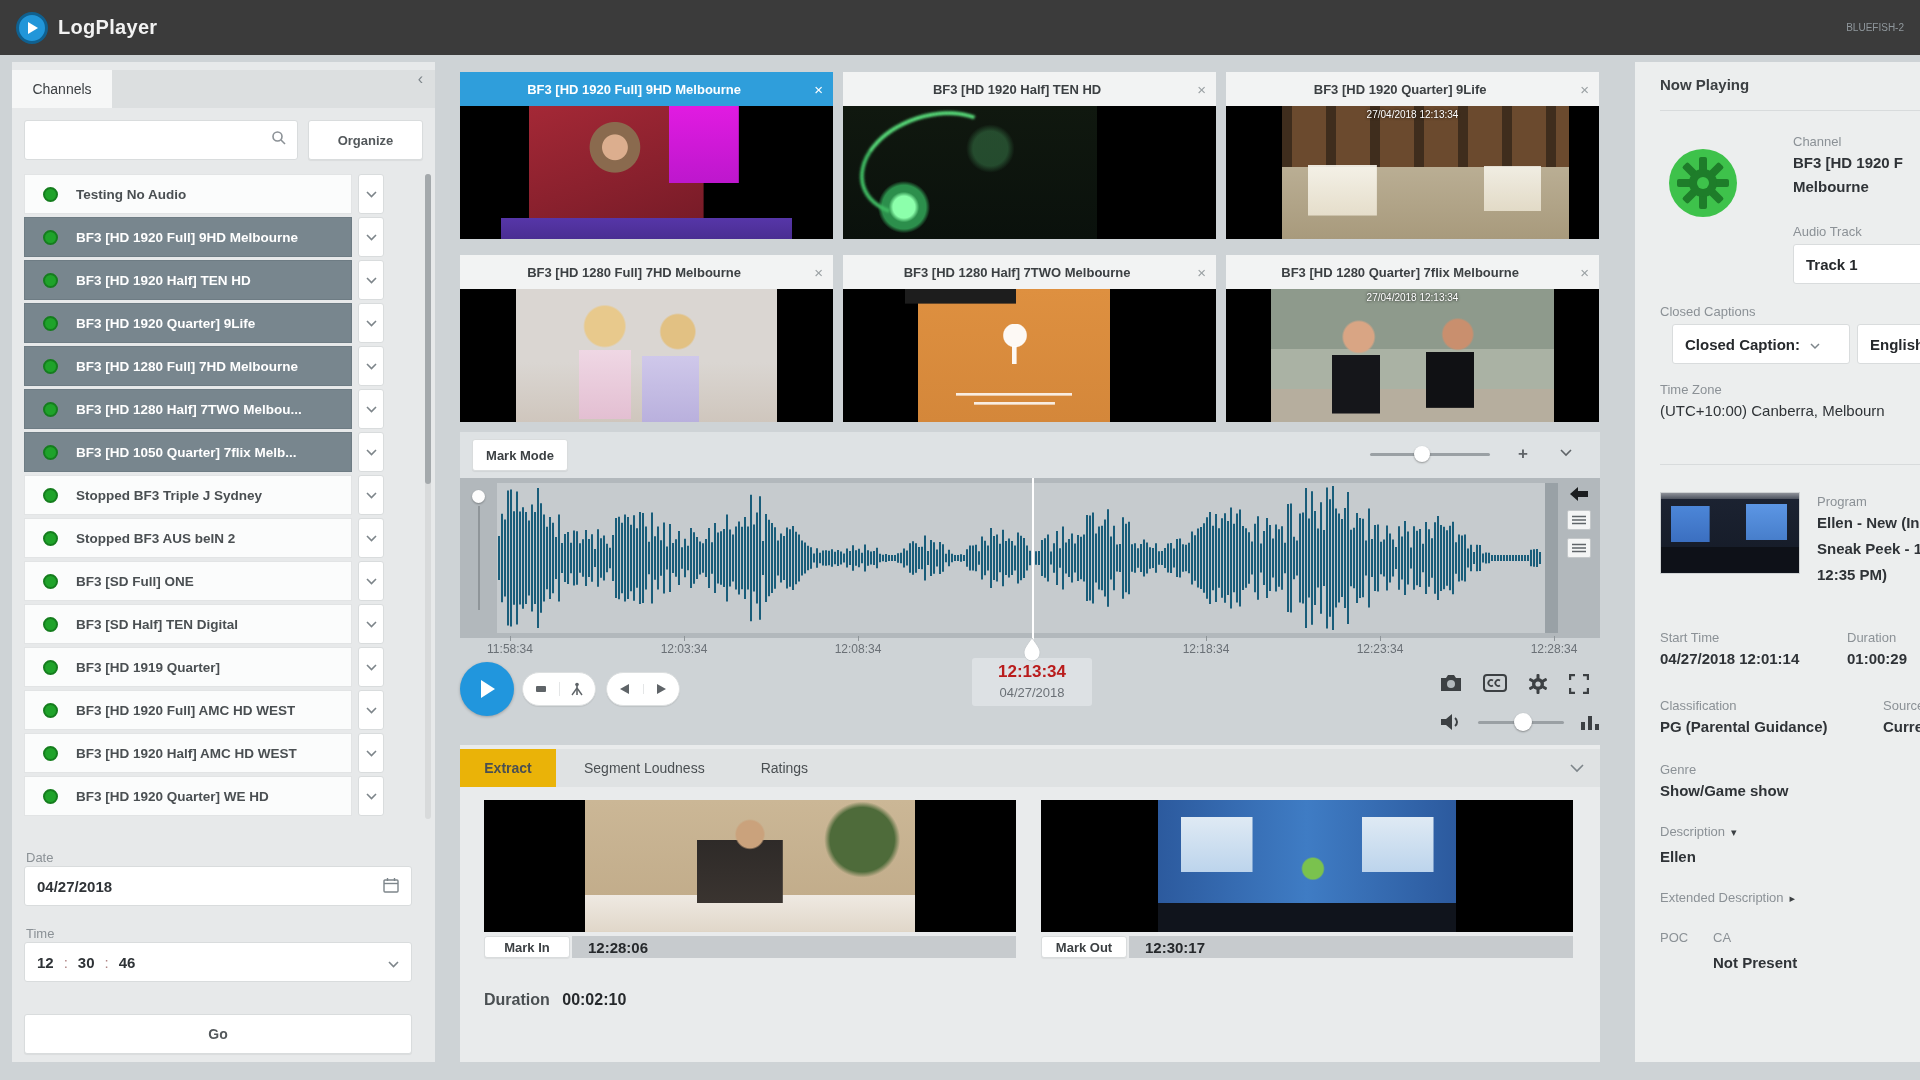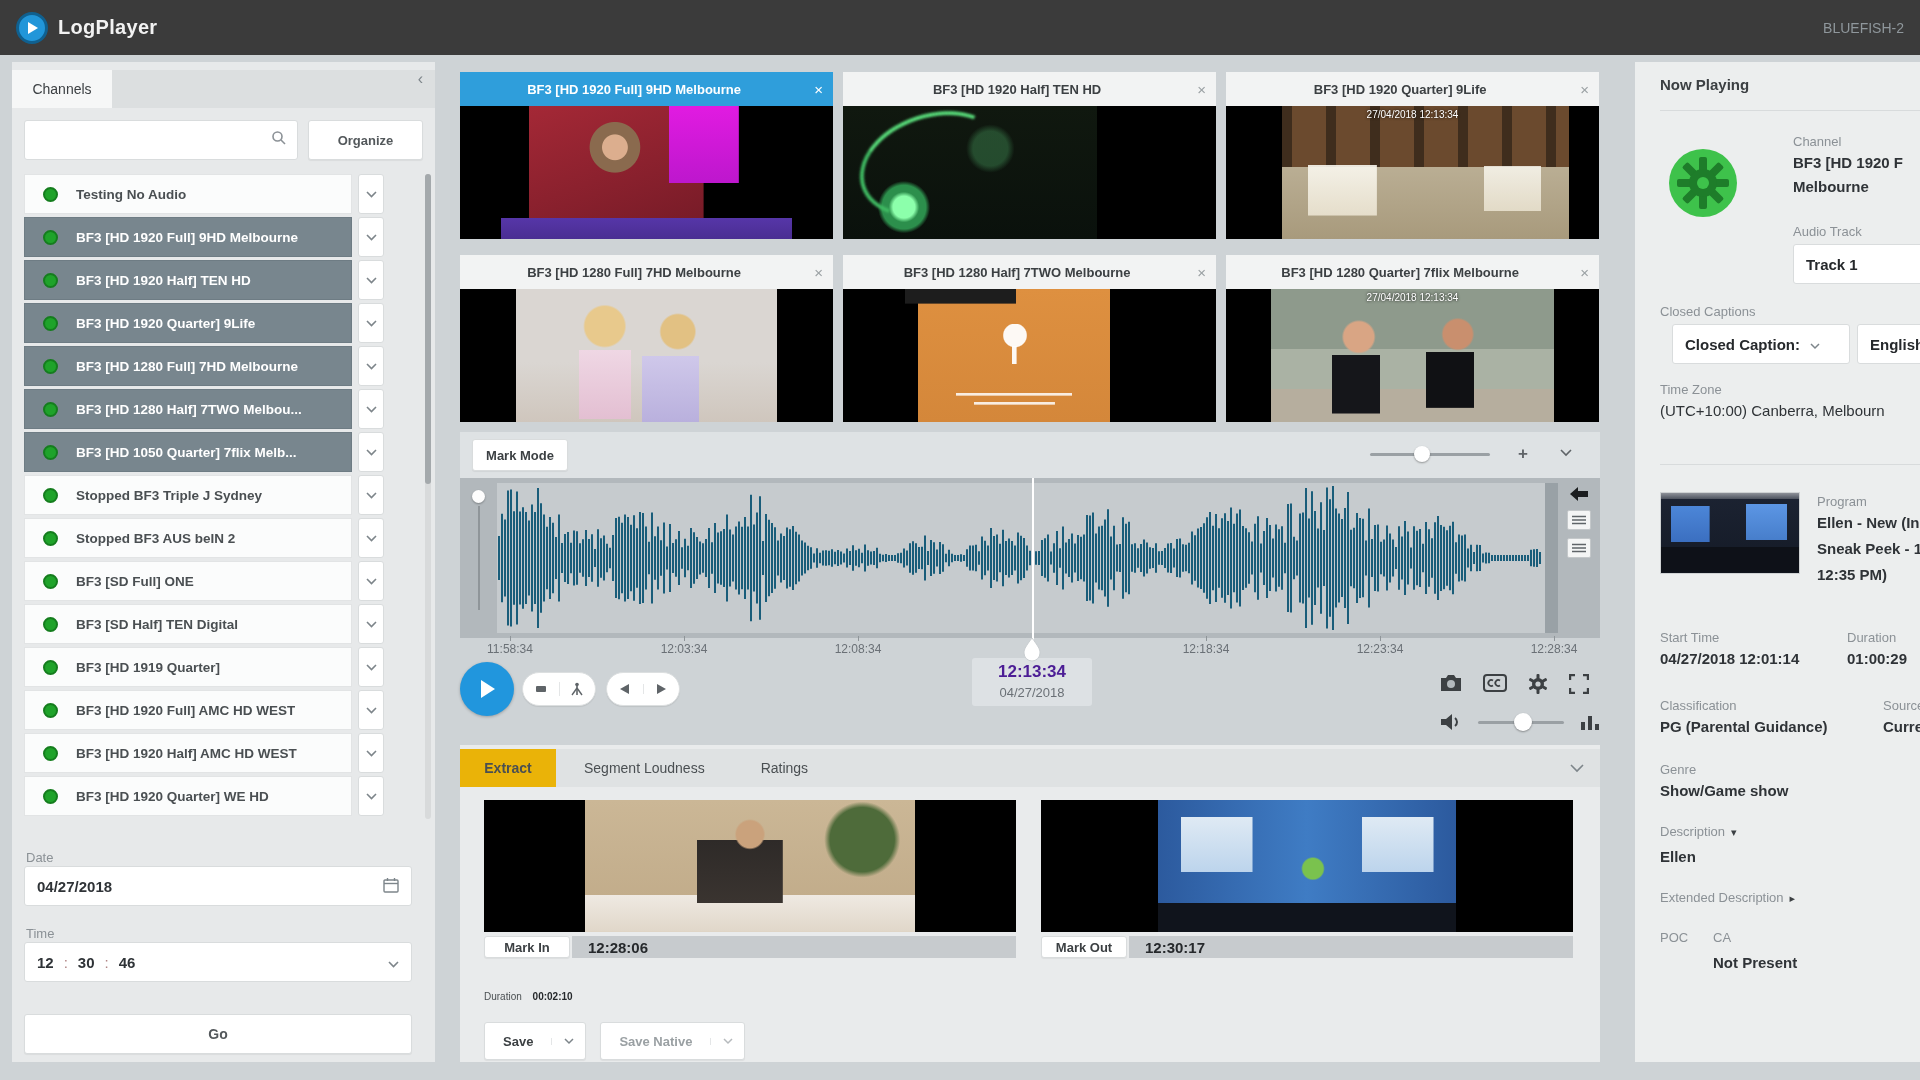--- a/index.html
+++ b/index.html
@@ -7,21 +7,21 @@
   #app{position:relative;width:1920px;height:1080px;background:#ced3d6;
        font-family:"Liberation Sans",sans-serif;overflow:hidden;color:#3c4043;}
 
   
   .topbar{position:absolute;left:0;top:0;width:1920px;height:55px;background:#3b3b3b;
           display:flex;align-items:center;padding:0 16px;}
   .logo{width:32px;height:32px;border-radius:50%;background:#2196d9;border:3px solid #10608f;
         display:flex;align-items:center;justify-content:center;margin-right:10px;}
   .logo svg{display:block;}
   .apptitle{color:#f2f2f2;font-size:20px;font-weight:bold;letter-spacing:.3px;}
-  .host{margin-left:auto;color:#8f979c;font-size:14px;white-space:nowrap;}
+  .host{margin-left:auto;color:#8f979c;font-size:10px;white-space:nowrap;}
 
   
   .channels{position:absolute;left:12px;top:62px;width:423px;height:1000px;background:#e7e9ea;}
   .tabrow{position:absolute;left:0;top:8px;width:423px;height:38px;background:#dcdfe0;}
   .tabrow .tab{position:absolute;left:0;top:0;width:100px;height:38px;background:#f6f7f7;
                font-size:14px;color:#3c4043;display:flex;align-items:center;justify-content:center;}
   .collapse{position:absolute;right:12px;top:8px;color:#7d858a;font-size:16px;}
   .searchrow{position:absolute;left:12px;top:58px;width:399px;height:40px;display:flex;gap:10px;}
   .searchbox{flex:0 0 274px;background:#fff;border:1px solid #d9dcdd;border-radius:3px;position:relative;}
   .searchbox svg{position:absolute;right:10px;top:9px;}
@@ -139,21 +139,21 @@
 
   
   .transport{position:absolute;left:460px;top:658px;width:1140px;height:82px;}
   .playbtn{position:absolute;left:0;top:4px;width:54px;height:54px;border-radius:50%;background:#2196dd;
     display:flex;align-items:center;justify-content:center;box-shadow:0 1px 3px rgba(0,0,0,.25);}
   .pill{position:absolute;top:14px;height:34px;border-radius:17px;background:#fff;border:1px solid #dcdfe0;
     box-shadow:0 1px 1px rgba(0,0,0,.08);display:flex;align-items:center;}
   .pill .picon{width:37px;display:flex;align-items:center;justify-content:center;color:#5f6468;}
   .pill .picon + .picon{border-left:1px solid #e4e6e7;}
   .curtime{position:absolute;left:512px;top:0;width:120px;text-align:center;background:#dde1e4;border-radius:3px;padding:4px 0 6px;}
-  .curtime .t1{font-size:17px;font-weight:bold;color:#4c1d95;}
+  .curtime .t1{font-size:17px;font-weight:bold;color:#b91c1c;}
   .curtime .t2{font-size:13px;color:#6a7076;margin-top:3px;}
   .ticonrow{position:absolute;top:16px;left:980px;display:flex;gap:21px;color:#3c4043;}
   .volrow{position:absolute;top:54px;left:980px;width:160px;height:20px;color:#3c4043;}
   .voltrack{position:absolute;left:38px;top:9px;width:86px;height:3px;background:#9aa0a4;border-radius:2px;}
   .volthumb{position:absolute;left:36px;top:-8px;width:18px;height:18px;border-radius:50%;background:#fff;
     box-shadow:0 1px 2px rgba(0,0,0,.35);}
   .metericon{position:absolute;right:0;top:0;}
 
   
   .extract{position:absolute;left:460px;top:745px;width:1140px;height:317px;background:#e9ebec;}
@@ -176,21 +176,21 @@
     linear-gradient(#dfeaf4,#bcd4ec),
     linear-gradient(#dfeaf4,#bcd4ec),
     linear-gradient(#10141c,#10141c),
     linear-gradient(90deg,#2c5a9e,#3f7cc4 50%,#2c5a9e);
     background-size:100% 100%,24% 42%,24% 42%,100% 22%,100% 100%;
     background-position:0 0,10% 22%,90% 22%,0 100%,0 0;background-repeat:no-repeat;}
   .markrow{position:absolute;top:191px;height:22px;display:flex;}
   .markbtn{width:86px;font-weight:bold;font-size:13px;color:#3c4043;}
   .markval{flex:1;background:#c7cbce;margin-left:2px;display:flex;align-items:center;padding-left:16px;
     font-size:15px;font-weight:bold;color:#26292c;}
-  .durrow{position:absolute;left:24px;top:246px;font-size:10px;color:#4a4f52;}
+  .durrow{position:absolute;left:24px;top:246px;font-size:16px;color:#4a4f52;font-weight:bold;}
   .durrow b{color:#26292c;margin-left:8px;}
   .saverow{position:absolute;left:24px;top:277px;display:flex;gap:14px;}
   .savebtn{height:38px;display:flex;align-items:center;border-radius:3px;background:#fff;
     border:1px solid #d9dcdd;box-shadow:0 1px 1px rgba(0,0,0,.06);}
   .savebtn .stxt{padding:0 18px;font-size:13px;font-weight:bold;color:#3c4043;}
   .savebtn.disabled .stxt{color:#9aa0a3;}
   .savebtn .schev{width:34px;display:flex;justify-content:center;color:#7d858a;border-left:1px solid #e4e6e7;}
 
   
   .nowplaying{position:absolute;left:1635px;top:62px;width:320px;height:1000px;background:#eceeee;}
@@ -669,38 +669,20 @@
       <div class="markval">12:28:06</div>
     </div>
     <div class="markrow" style="left:581px;width:532px">
       <div class="btn markbtn">Mark Out</div>
       <div class="markval">12:30:17</div>
     </div>
     <div class="durrow">
       <span>Duration</span>
       <b>00:02:10</b>
     </div>
-    <div class="saverow">
-      <div class="savebtn">
-        <span class="stxt">Save</span>
-        <span class="schev">
-          <svg width="10" height="7" viewBox="0 0 10 7">
-              <polyline points="1,1 5,5 9,1" fill="none" stroke="#7d858a" stroke-width="1.5"></polyline>
-            </svg>
-          </span>
-      </div>
-      <div class="savebtn disabled">
-        <span class="stxt">Save Native</span>
-        <span class="schev">
-          <svg width="10" height="7" viewBox="0 0 10 7">
-              <polyline points="1,1 5,5 9,1" fill="none" stroke="#b6babd" stroke-width="1.5"></polyline>
-            </svg>
-          </span>
-      </div>
-    </div>
   </section>
 
   <aside class="nowplaying">
     <div class="nptitle">Now Playing</div>
     <div class="npdiv" style="top:48px"></div>
 
     <span class="avatar">
       <svg width="72" height="72" viewBox="0 0 72 72">
           <circle cx="36" cy="36" r="34" fill="#3ec24b"></circle>
           <g fill="#1e7d2a">

